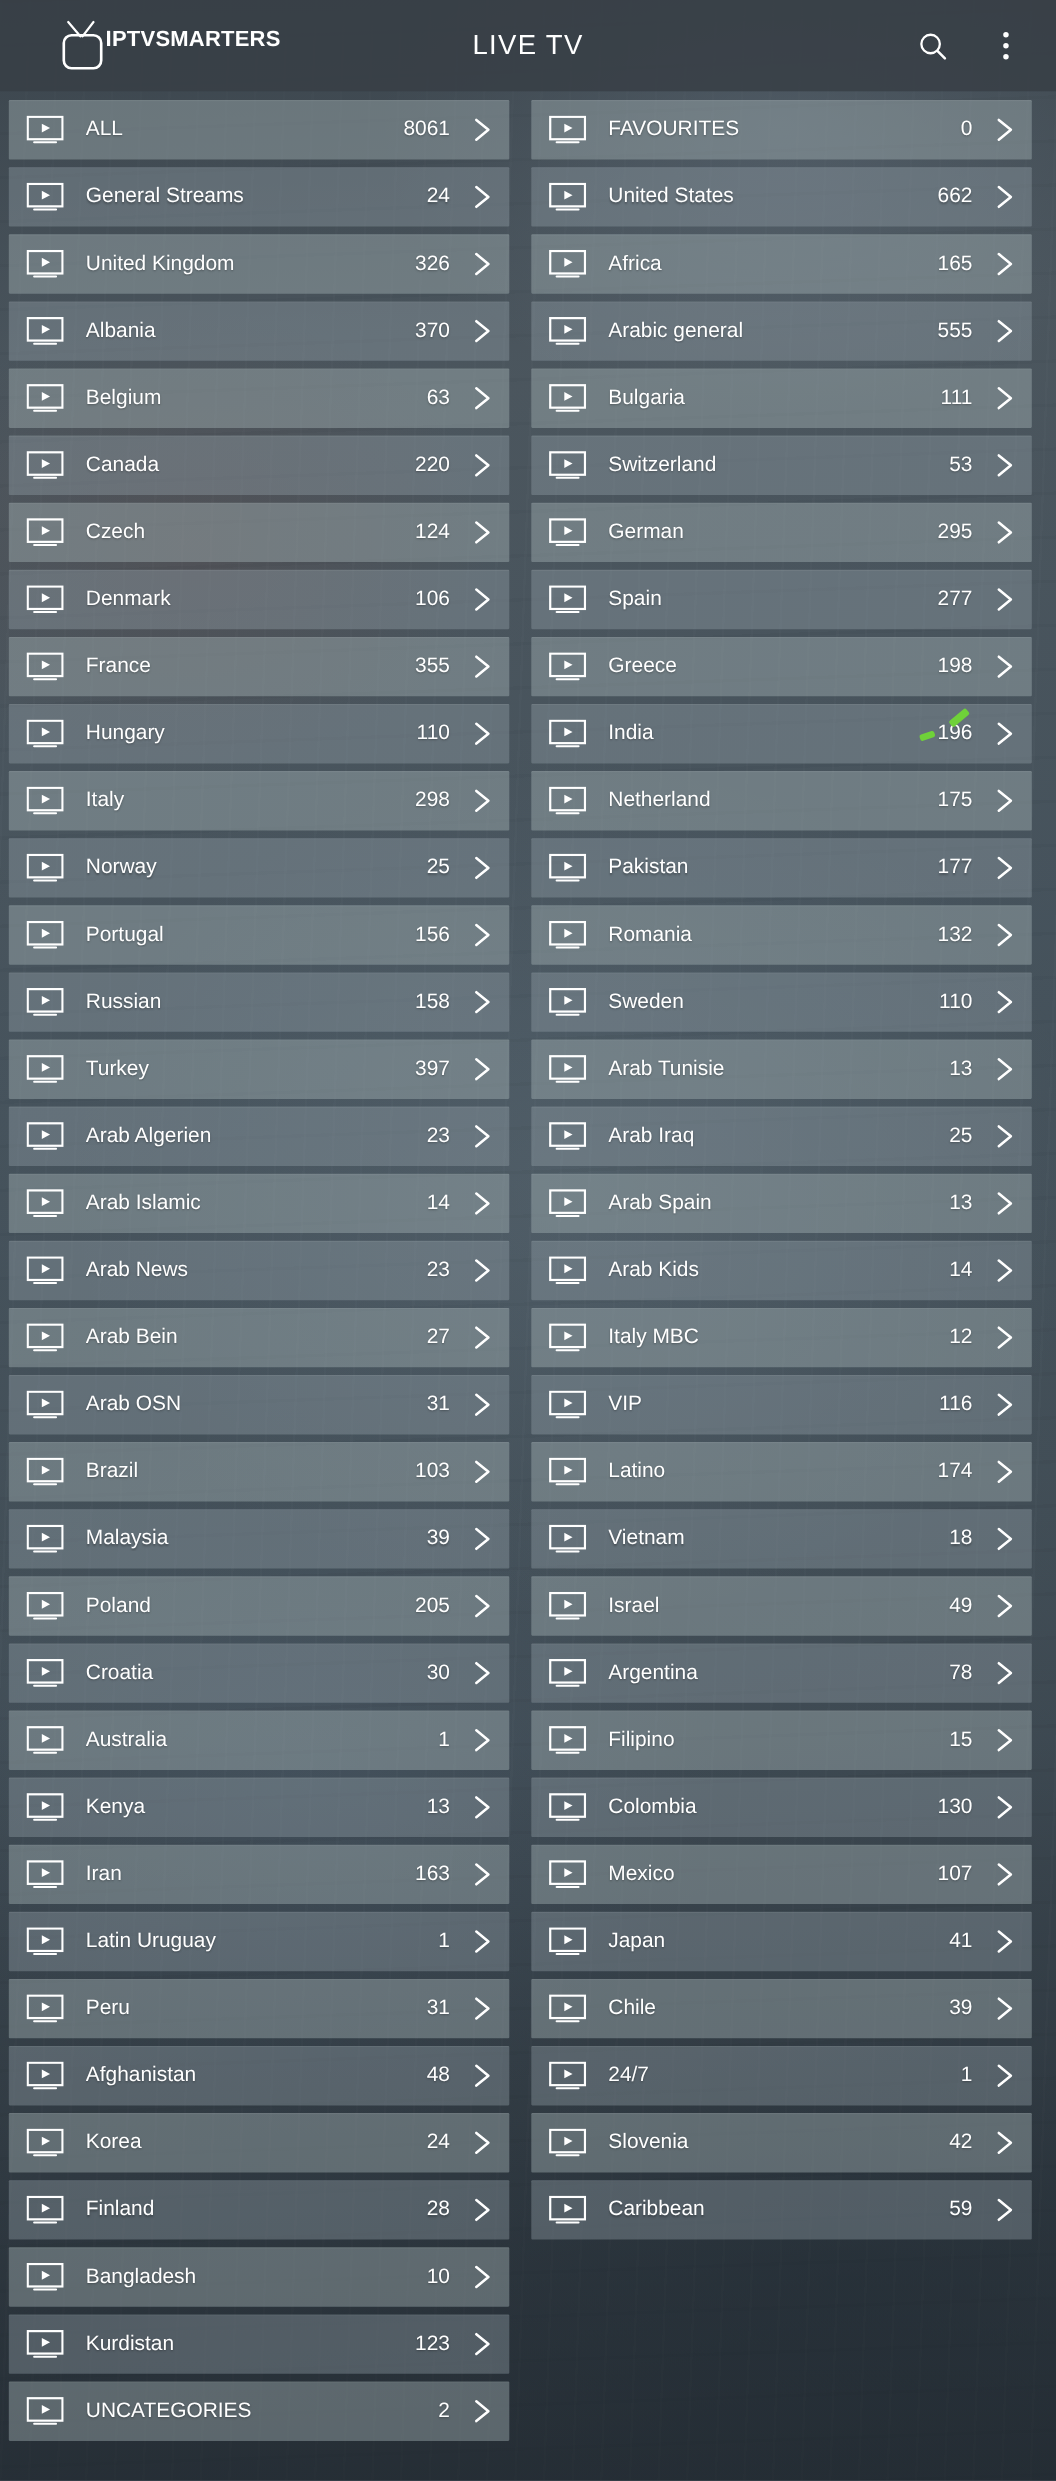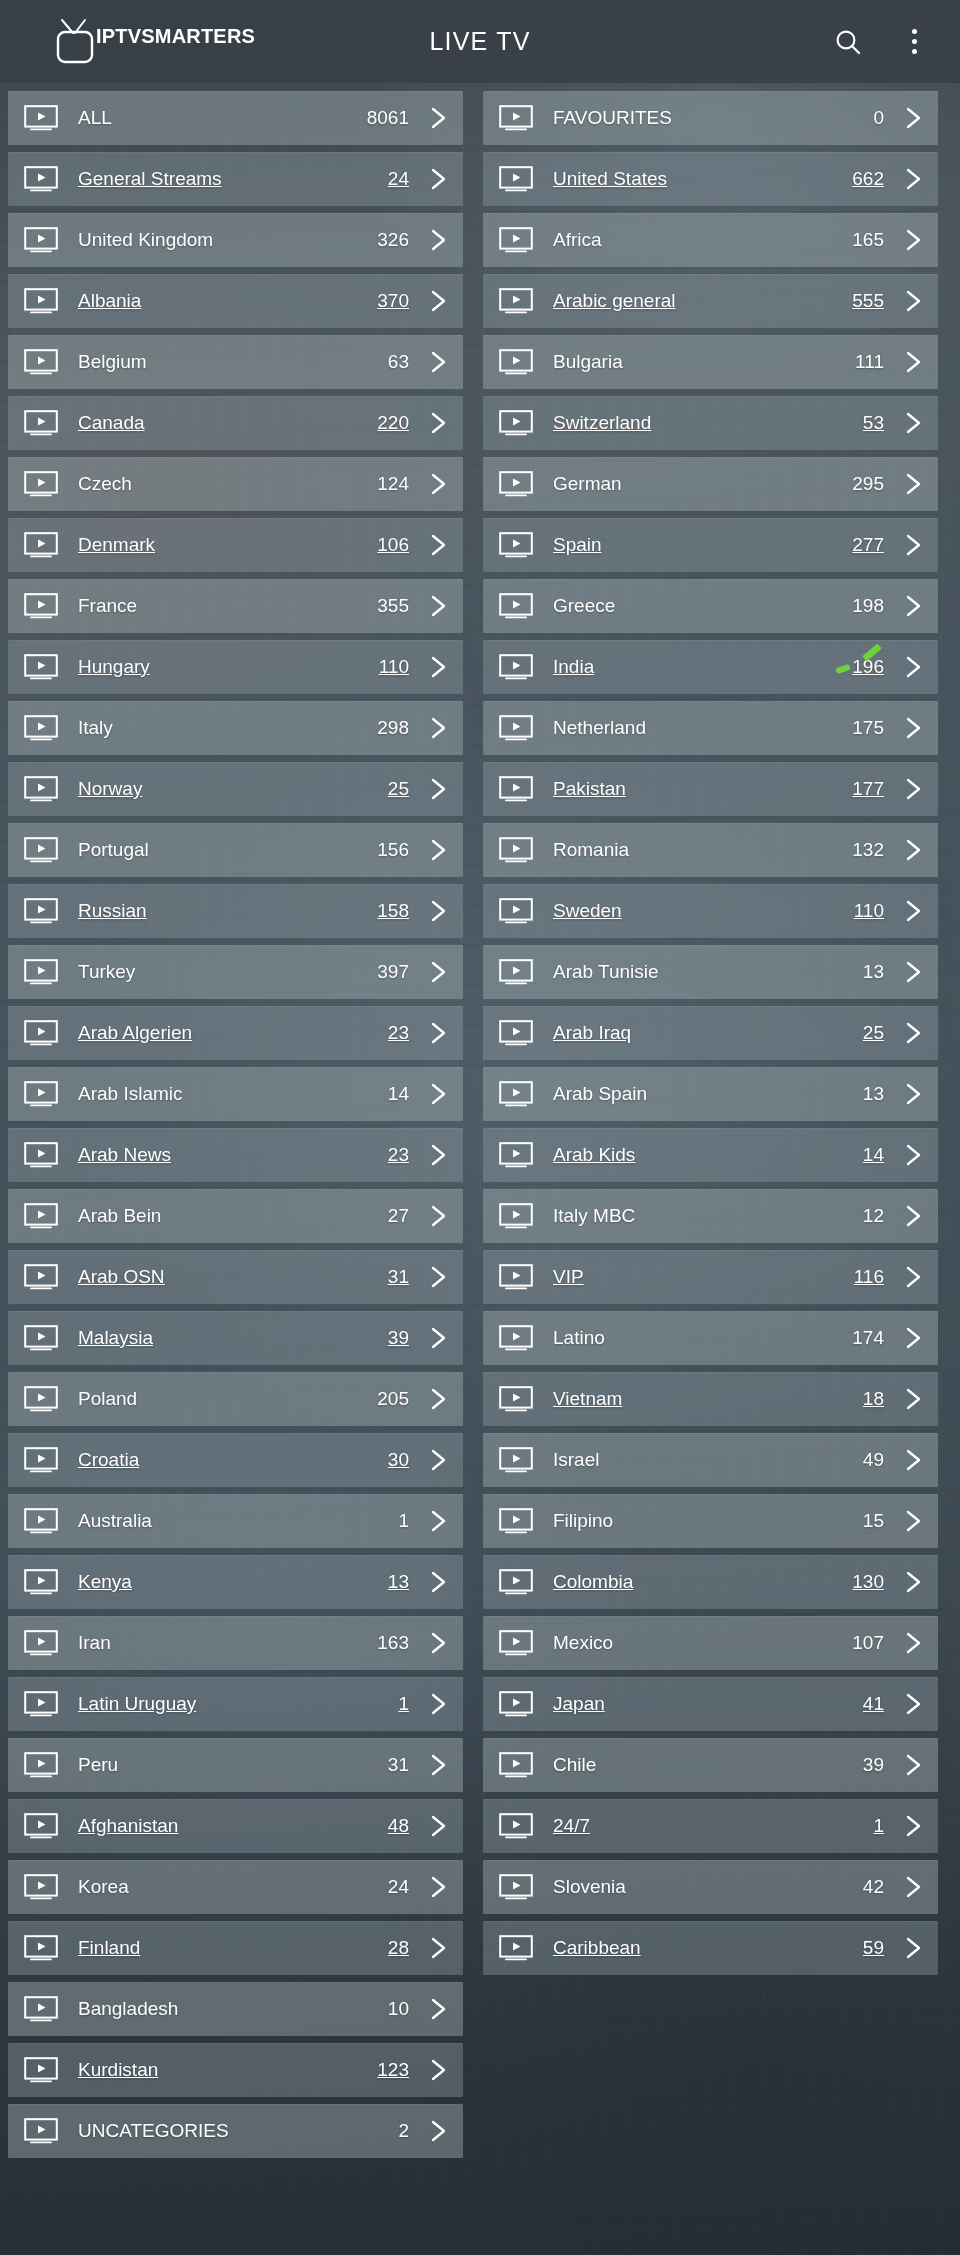--- a/index.html
+++ b/index.html
@@ -112,21 +112,21 @@
     height: 54px;
     display: flex;
     align-items: center;
     padding: 0 14px 0 16px;
     background: rgba(168,180,184,0.42);
     border-radius: 1px;
     cursor: pointer;
     position: relative;
     box-shadow: inset 0 1px 0 rgba(255,255,255,0.06);
   }
-  .cat-row.alt { background: rgba(150,164,170,0.38); text-decoration: underline; }
+  .cat-row.alt { background: rgba(150,164,170,0.38); }
 
   .tv-icon { flex: 0 0 auto; width: 34px; height: 26px; margin-right: 20px; }
 
   .cat-label {
     flex: 1 1 auto;
     font-size: 19px;
     color: #ffffff;
     white-space: nowrap;
     overflow: hidden;
     text-overflow: ellipsis;
@@ -426,20 +426,32 @@
             <rect x="1.2" y="1.2" width="31.6" height="20.4" stroke="#ffffff" stroke-width="2" fill="none"></rect>
             <path d="M14 7.4 L21.5 11.4 L14 15.4 Z" fill="#ffffff"></path>
             <line x1="7" y1="24.4" x2="27" y2="24.4" stroke="#ffffff" stroke-width="1.8" stroke-linecap="round"></line>
           </svg>
           <span class="cat-label">Arab OSN</span>
           <span class="cat-count">31</span>
           <svg class="chevron" viewBox="0 0 22 26">
             <polyline points="6,4 17,13 6,22" stroke="#ffffff" stroke-width="2.3" fill="none" stroke-linecap="round" stroke-linejoin="round"></polyline>
           </svg>
         </div>
+        <div class="cat-row">
+          <svg class="tv-icon" viewBox="0 0 34 26">
+            <rect x="1.2" y="1.2" width="31.6" height="20.4" stroke="#ffffff" stroke-width="2" fill="none"></rect>
+            <path d="M14 7.4 L21.5 11.4 L14 15.4 Z" fill="#ffffff"></path>
+            <line x1="7" y1="24.4" x2="27" y2="24.4" stroke="#ffffff" stroke-width="1.8" stroke-linecap="round"></line>
+          </svg>
+          <span class="cat-label">Brazil</span>
+          <span class="cat-count">103</span>
+          <svg class="chevron" viewBox="0 0 22 26">
+            <polyline points="6,4 17,13 6,22" stroke="#ffffff" stroke-width="2.3" fill="none" stroke-linecap="round" stroke-linejoin="round"></polyline>
+          </svg>
+        </div>
         <div class="cat-row alt">
           <svg class="tv-icon" viewBox="0 0 34 26">
             <rect x="1.2" y="1.2" width="31.6" height="20.4" stroke="#ffffff" stroke-width="2" fill="none"></rect>
             <path d="M14 7.4 L21.5 11.4 L14 15.4 Z" fill="#ffffff"></path>
             <line x1="7" y1="24.4" x2="27" y2="24.4" stroke="#ffffff" stroke-width="1.8" stroke-linecap="round"></line>
           </svg>
           <span class="cat-label">Malaysia</span>
           <span class="cat-count">39</span>
           <svg class="chevron" viewBox="0 0 22 26">
             <polyline points="6,4 17,13 6,22" stroke="#ffffff" stroke-width="2.3" fill="none" stroke-linecap="round" stroke-linejoin="round"></polyline>
@@ -874,20 +886,32 @@
             <rect x="1.2" y="1.2" width="31.6" height="20.4" stroke="#ffffff" stroke-width="2" fill="none"></rect>
             <path d="M14 7.4 L21.5 11.4 L14 15.4 Z" fill="#ffffff"></path>
             <line x1="7" y1="24.4" x2="27" y2="24.4" stroke="#ffffff" stroke-width="1.8" stroke-linecap="round"></line>
           </svg>
           <span class="cat-label">Israel</span>
           <span class="cat-count">49</span>
           <svg class="chevron" viewBox="0 0 22 26">
             <polyline points="6,4 17,13 6,22" stroke="#ffffff" stroke-width="2.3" fill="none" stroke-linecap="round" stroke-linejoin="round"></polyline>
           </svg>
         </div>
+        <div class="cat-row alt">
+          <svg class="tv-icon" viewBox="0 0 34 26">
+            <rect x="1.2" y="1.2" width="31.6" height="20.4" stroke="#ffffff" stroke-width="2" fill="none"></rect>
+            <path d="M14 7.4 L21.5 11.4 L14 15.4 Z" fill="#ffffff"></path>
+            <line x1="7" y1="24.4" x2="27" y2="24.4" stroke="#ffffff" stroke-width="1.8" stroke-linecap="round"></line>
+          </svg>
+          <span class="cat-label">Argentina</span>
+          <span class="cat-count">78</span>
+          <svg class="chevron" viewBox="0 0 22 26">
+            <polyline points="6,4 17,13 6,22" stroke="#ffffff" stroke-width="2.3" fill="none" stroke-linecap="round" stroke-linejoin="round"></polyline>
+          </svg>
+        </div>
         <div class="cat-row">
           <svg class="tv-icon" viewBox="0 0 34 26">
             <rect x="1.2" y="1.2" width="31.6" height="20.4" stroke="#ffffff" stroke-width="2" fill="none"></rect>
             <path d="M14 7.4 L21.5 11.4 L14 15.4 Z" fill="#ffffff"></path>
             <line x1="7" y1="24.4" x2="27" y2="24.4" stroke="#ffffff" stroke-width="1.8" stroke-linecap="round"></line>
           </svg>
           <span class="cat-label">Filipino</span>
           <span class="cat-count">15</span>
           <svg class="chevron" viewBox="0 0 22 26">
             <polyline points="6,4 17,13 6,22" stroke="#ffffff" stroke-width="2.3" fill="none" stroke-linecap="round" stroke-linejoin="round"></polyline>

